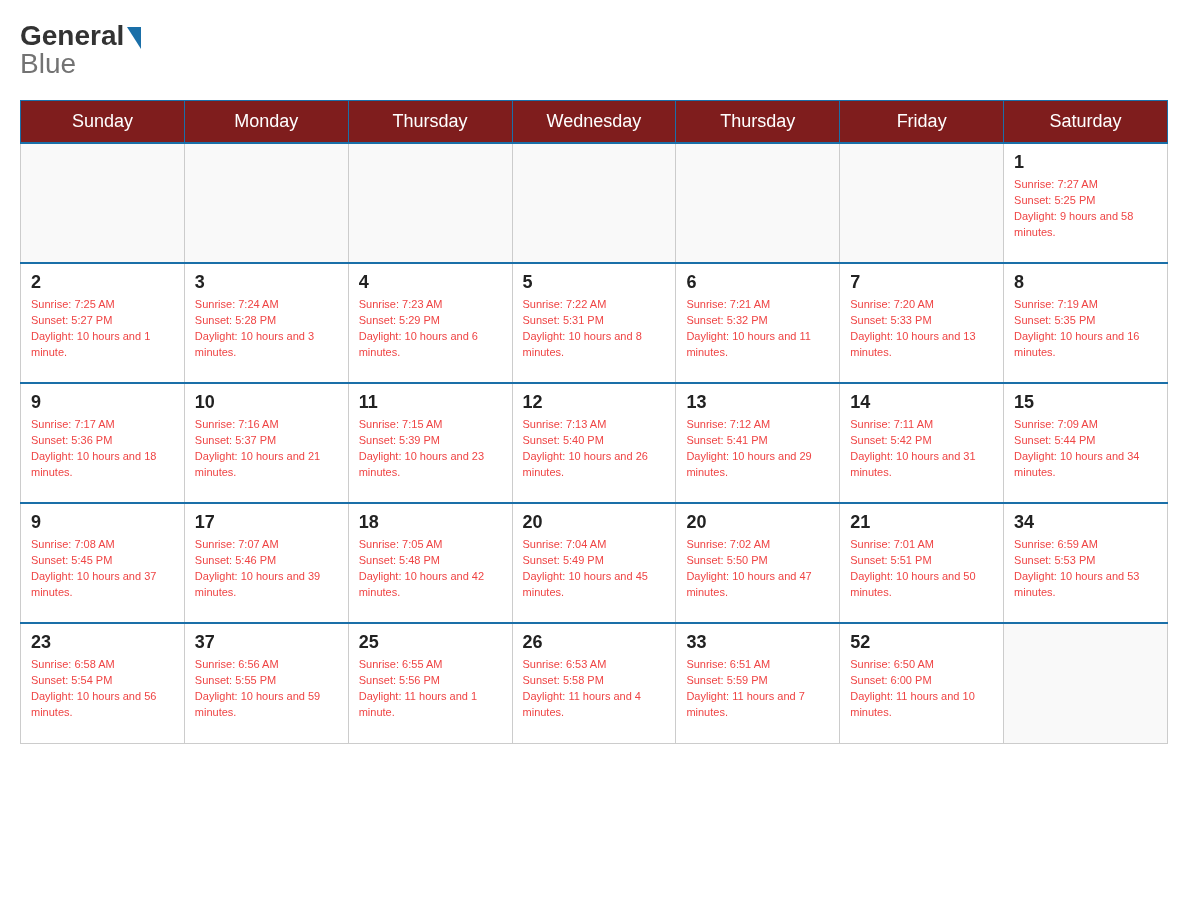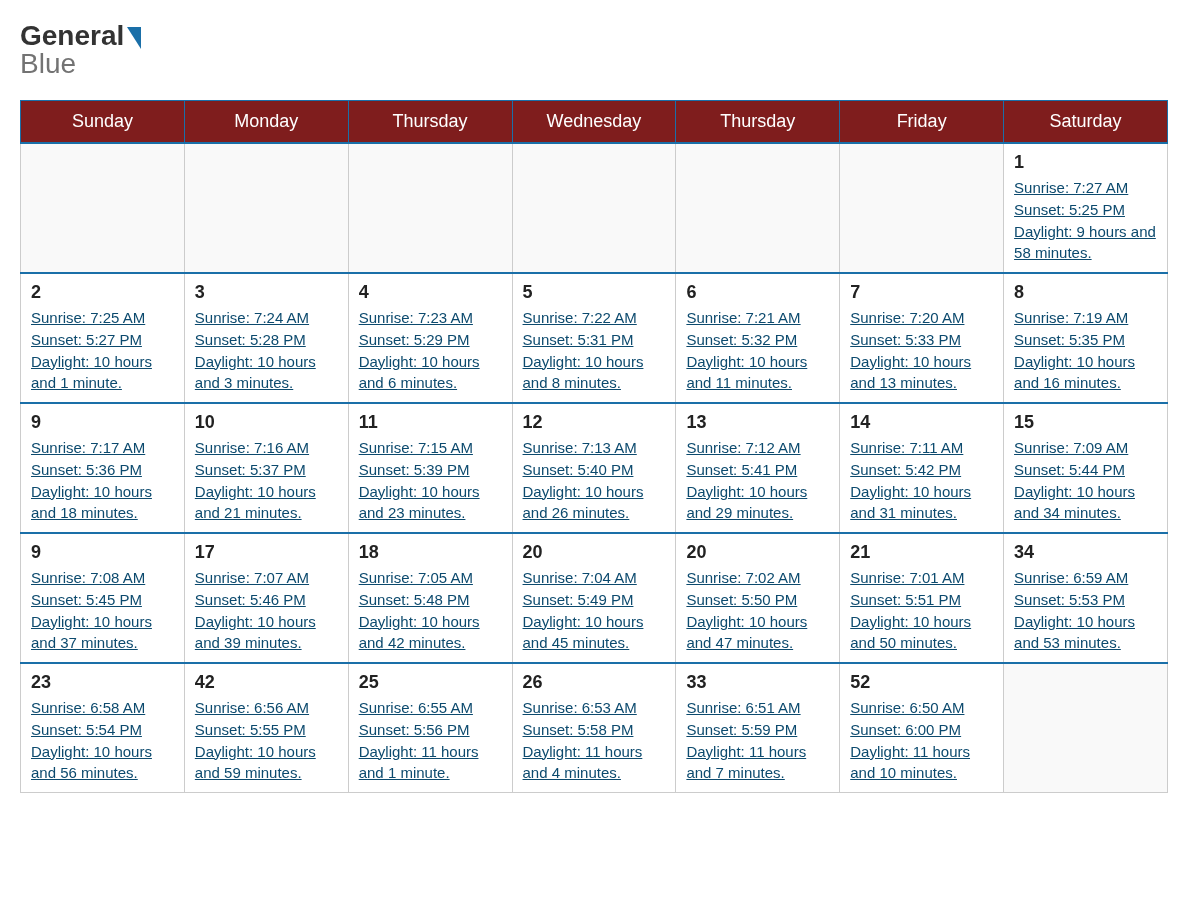--- a/index.html
+++ b/index.html
@@ -81,24 +81,23 @@
       min-height: 120px;
       height: 120px;
     }
     .day-number {
       font-size: 18px;
       font-weight: bold;
       color: #222;
       margin-bottom: 4px;
     }
     .day-info {
-      font-size: 15px;
-      color: #0c4a6e;
+      font-size: 11px;
+      color: #ef4444;
       line-height: 1.45;
-      text-decoration: underline;
     }
     .empty-cell {
       background: #f9f9f9;
     }
     tr.week-row td {
       border-top: 2px solid #1a6fa8;
     }
   </style>
 </head>
 <body>
@@ -227,21 +226,21 @@
           <div class="day-number">34</div>
           <div class="day-info">Sunrise: 6:59 AM<br>Sunset: 5:53 PM<br>Daylight: 10 hours and 53 minutes.</div>
         </td>
       </tr>
       <tr class="week-row">
         <td>
           <div class="day-number">23</div>
           <div class="day-info">Sunrise: 6:58 AM<br>Sunset: 5:54 PM<br>Daylight: 10 hours and 56 minutes.</div>
         </td>
         <td>
-          <div class="day-number">42</div>
+          <div class="day-number">37</div>
           <div class="day-info">Sunrise: 6:56 AM<br>Sunset: 5:55 PM<br>Daylight: 10 hours and 59 minutes.</div>
         </td>
         <td>
           <div class="day-number">25</div>
           <div class="day-info">Sunrise: 6:55 AM<br>Sunset: 5:56 PM<br>Daylight: 11 hours and 1 minute.</div>
         </td>
         <td>
           <div class="day-number">26</div>
           <div class="day-info">Sunrise: 6:53 AM<br>Sunset: 5:58 PM<br>Daylight: 11 hours and 4 minutes.</div>
         </td>

